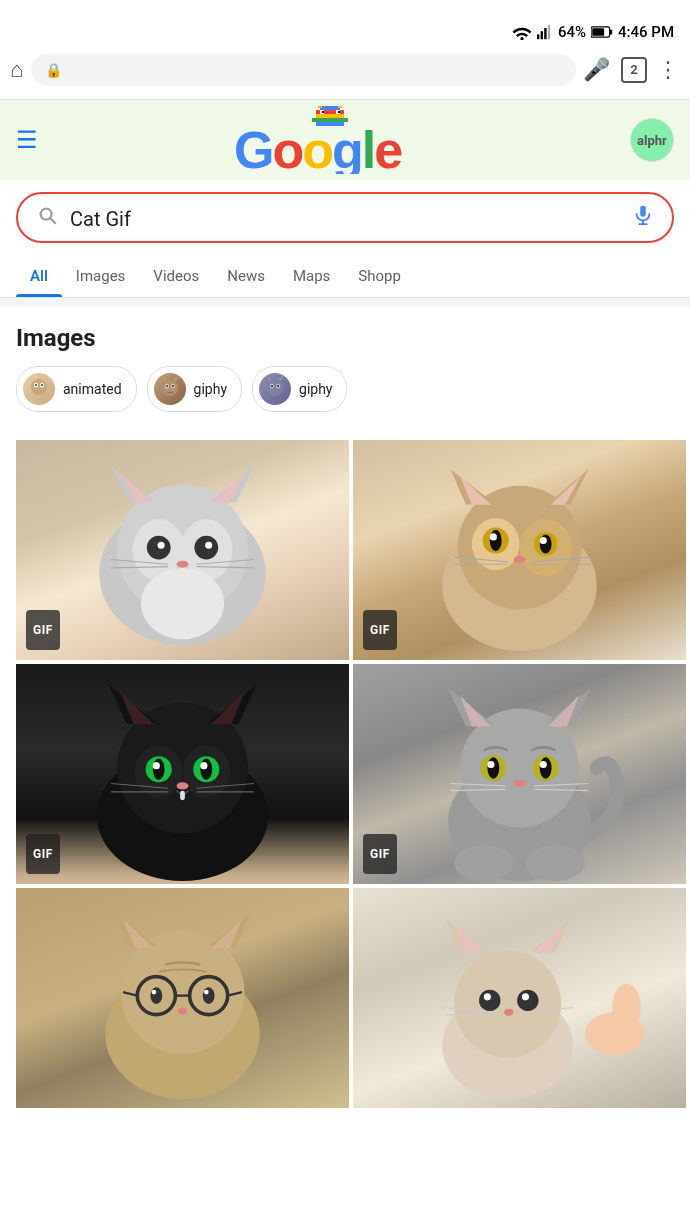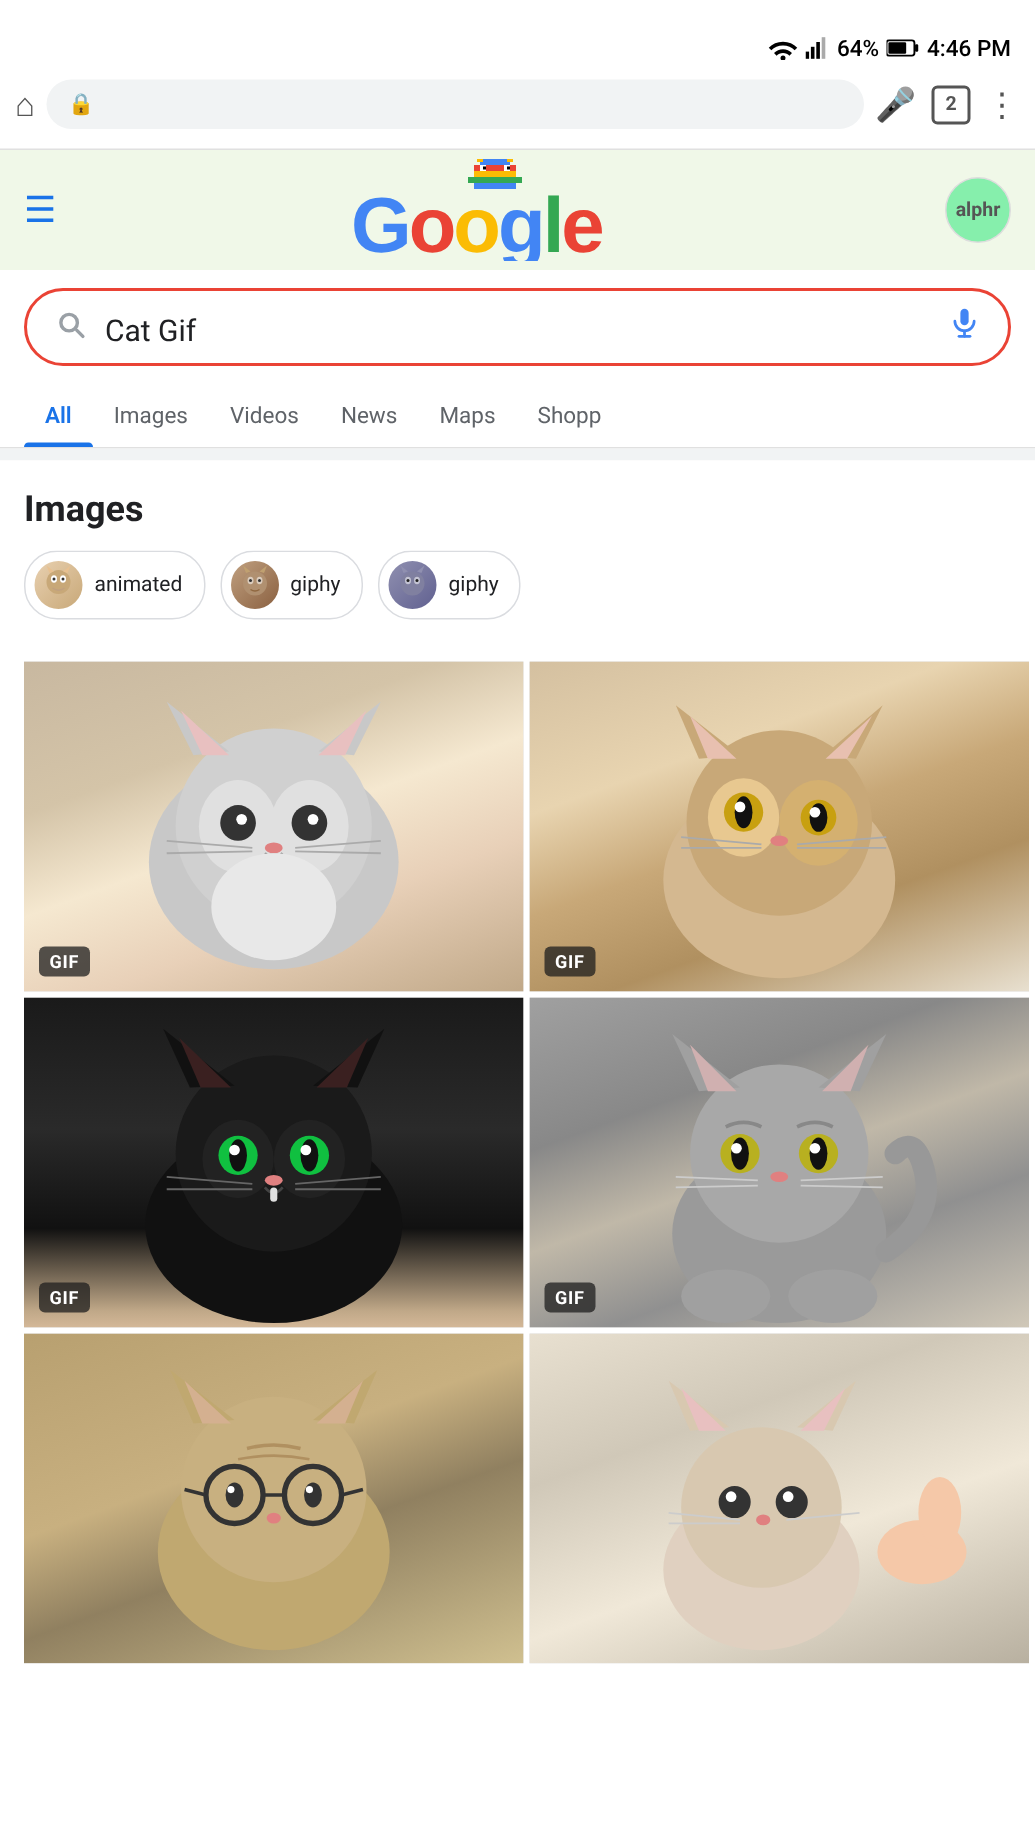--- a/index.html
+++ b/index.html
@@ -178,21 +178,21 @@
       overflow: hidden;
       cursor: pointer;
     }
     .gif-badge {
       position: absolute;
       bottom: 10px; left: 10px;
       background: rgba(30,30,30,0.75);
       color: #fff;
       font-size: 12px;
       font-weight: bold;
-      padding: 3px 7px;
+      padding: 13px 7px;
       border-radius: 4px;
       letter-spacing: 0.5px;
     }
 
     
     .cat-img-1 {
       background: linear-gradient(160deg, #c8b8a0 0%, #d4c4a8 30%, #f5e8d0 50%, #e8d0b8 70%, #c0a888 100%);
       height: 220px;
     }
     .cat-img-2 {

